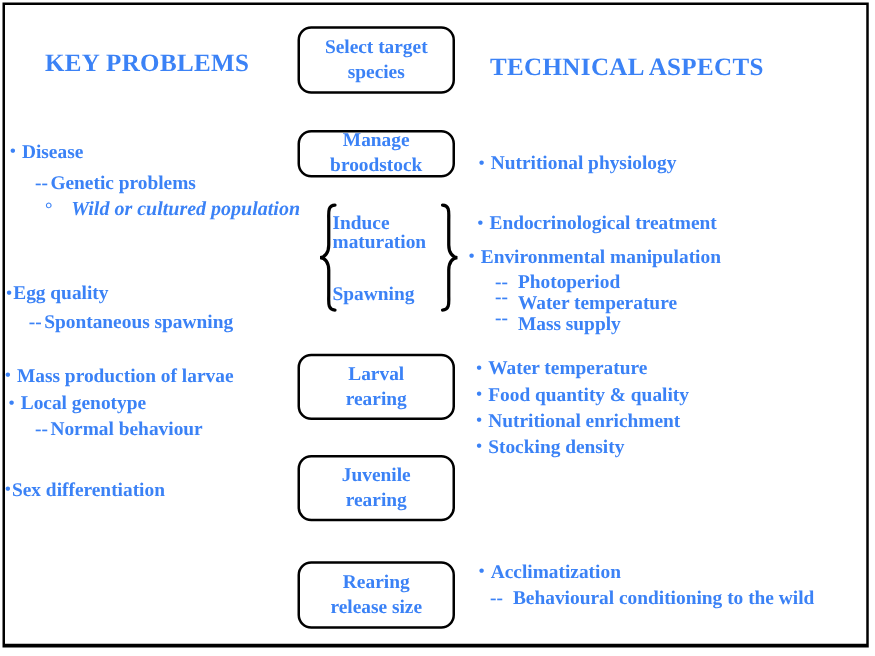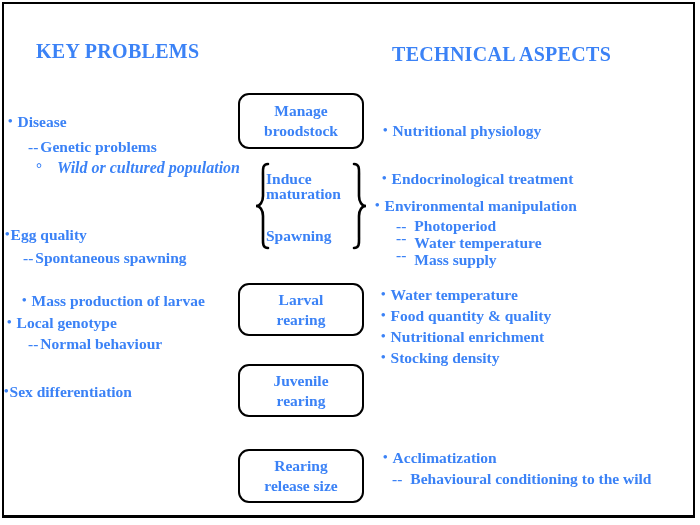--- a/index.html
+++ b/index.html
@@ -45,26 +45,30 @@
   <div class="frame"></div>
 
   <div class="title" style="left:36px;top:40px">KEY PROBLEMS</div>
   <div class="title" style="left:392px;top:43px">TECHNICAL ASPECTS</div>
 
   <div class="item" style="left:8px;top:111px"><span class="mk mk-dot">•</span><span>Disease</span></div>
   <div class="item" style="left:28px;top:137px"><span class="mk mk-dash">--</span><span>Genetic problems</span></div>
   <div class="item" style="left:36px;top:158px"><span class="mk mk-deg">°</span><span class="it-text">Wild or cultured population</span></div>
   <div class="item tight" style="left:5px;top:224px"><span class="mk mk-dot">•</span><span>Egg quality</span></div>
   <div class="item" style="left:23px;top:248px"><span class="mk mk-dash">--</span><span>Spontaneous spawning</span></div>
-  <div class="item" style="left:22px;top:290px"><span class="mk mk-dot">•</span><span>Mass production of larvae</span></div>
+  <div class="item" style="left:4px;top:290px"><span class="mk mk-dot">•</span><span>Mass production of larvae</span></div>
   <div class="item" style="left:7px;top:312px"><span class="mk mk-dot">•</span><span>Local genotype</span></div>
   <div class="item" style="left:28px;top:334px"><span class="mk mk-dash">--</span><span>Normal behaviour</span></div>
   <div class="item tight" style="left:4px;top:381px"><span class="mk mk-dot">•</span><span>Sex differentiation</span></div>
 
-  <div class="fbox" style="top:93px;height:56px">
+  <div class="fbox" style="top:21px;height:54px">
+    <div>Select target</div>
+    <div>species</div>
+  </div>
+  <div class="fbox" style="top:104px;height:38px">
     <div>Manage</div>
     <div>broodstock</div>
   </div>
 
   <svg class="brace" style="left:253px;top:162px" width="17" height="88" viewBox="0 0 17 88">
     <path d="M15,2 C9,2 10,8 10,14 L10,34 C10,40 7,44 3,44 C7,44 10,48 10,54 L10,74 C10,80 9,86 15,86" fill="none" stroke="#000" stroke-width="2.6" stroke-linecap="round"></path>
   </svg>
   <svg class="brace" style="left:352px;top:162px" width="17" height="88" viewBox="0 0 17 88">
     <path d="M2,2 C8,2 7,8 7,14 L7,34 C7,40 10,44 14,44 C10,44 7,48 7,54 L7,74 C7,80 8,86 2,86" fill="none" stroke="#000" stroke-width="2.6" stroke-linecap="round"></path>
   </svg>

